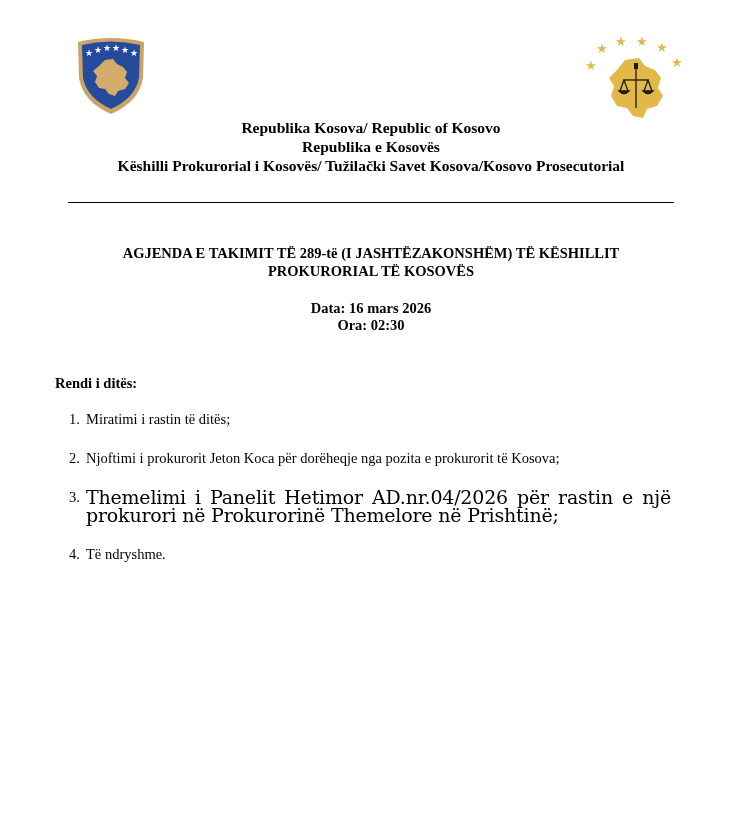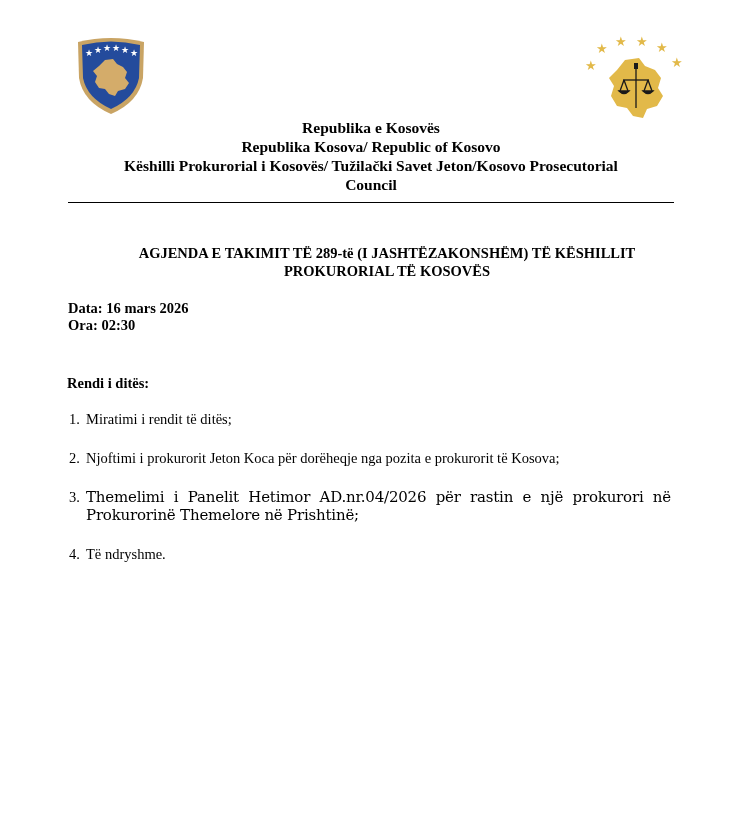--- a/index.html
+++ b/index.html
@@ -2,30 +2,30 @@
 <html><head>
   <meta charset="utf-8">
   <style>
     html, body { margin: 0; padding: 0; background: #ffffff; }
     body { width: 750px; height: 830px; position: relative; overflow: hidden; font-family: "Liberation Serif", "DejaVu Serif", serif; color: #000; }
     .logo-left { position: absolute; left: 75px; top: 36px; width: 72px; height: 80px; }
     .logo-right { position: absolute; left: 583px; top: 36px; width: 104px; height: 92px; }
     .header { position: absolute; left: 68px; top: 118px; width: 606px; text-align: center; font-weight: bold; font-size: 15.5px; line-height: 19px; }
     .header .line { display: block; }
     .rule { position: absolute; left: 68px; top: 202px; width: 606px; height: 0; border-top: 1.3px solid #000; }
-    .title { position: absolute; left: 84px; top: 244px; width: 606px; text-align: center; font-weight: bold; font-size: 14.5px; line-height: 18px; }
-    .meta { position: absolute; left: 68px; top: 300px; width: 606px; text-align: left; font-weight: bold; font-size: 14.5px; line-height: 17px; }
+    .title { position: absolute; left: 68px; top: 244px; width: 606px; text-align: center; font-weight: bold; font-size: 14.5px; line-height: 18px; }
+    .meta { position: absolute; left: 68px; top: 300px; width: 606px; text-align: center; font-weight: bold; font-size: 14.5px; line-height: 17px; }
     .meta .line { display: block; }
-    .agenda-head { position: absolute; left: 67px; top: 375px; font-weight: bold; font-size: 14.5px; }
+    .agenda-head { position: absolute; left: 55px; top: 375px; font-weight: bold; font-size: 14.5px; }
     .agenda { position: absolute; left: 69px; top: 410px; width: 602px; font-size: 14.5px; line-height: 18px; }
     .item { display: flex; margin-bottom: 21px; }
     .num { width: 17px; flex: none; }
     .txt { flex: 1; }
     .txt.justify { text-align: justify; text-align-last: left; }
-    #item3 .txt { font-family: "DejaVu Serif", serif; font-size: 15px; letter-spacing: -0.2px; }
+    #item3 .txt { font-family: "DejaVu Serif", serif; font-size: 19px; letter-spacing: -0.2px; }
   </style>
 </head>
 <body>
 
 <div class="logo-left">
   <svg width="72" height="80" viewBox="0 0 72 80">
     <path d="M3 6 Q36 -2 69 6 L68 42 Q64 66 36 78 Q8 66 4 42 Z" fill="#c9a464"></path>
     <path d="M7 9 Q36 2 65 9 L64 42 Q60 62 36 73 Q12 62 8 42 Z" fill="#244b9c"></path>
     <g fill="#ffffff" font-size="9" font-family="DejaVu Sans, sans-serif">
       <text x="10" y="20">★</text>
@@ -58,41 +58,40 @@
       <line x1="65" y1="44" x2="61" y2="55"></line>
         <line x1="65" y1="44" x2="69" y2="55"></line>
       <path d="M36 55 Q41 60 46 55 Z" fill="#1a1a1a"></path>
       <path d="M60 55 Q65 60 70 55 Z" fill="#1a1a1a"></path>
     </g>
     <rect x="51" y="27" width="4" height="6" fill="#1a1a1a"></rect>
   </svg>
 </div>
 
 <div class="header">
+  <span class="line">Republika Kosova/ Republic of Kosovo</span>
   <span class="line">Republika e Kosovës</span>
-  <span class="line">Republika Kosova/ Republic of Kosovo</span>
-  <span class="line">Këshilli Prokurorial i Kosovës/ Tužilački Savet Jeton/Kosovo Prosecutorial</span>
-  <span class="line">Council</span>
+  <span class="line">Këshilli Prokurorial i Kosovës/ Tužilački Savet Kosova/Kosovo Prosecutorial</span>
 </div>
 
 <div class="rule"></div>
 
 <div class="title">AGJENDA E TAKIMIT TË 289-të (I JASHTËZAKONSHËM) TË KËSHILLIT PROKURORIAL TË KOSOVËS</div>
 
 <div class="meta">
   <span class="line">Data: 16 mars 2026</span>
   <span class="line">Ora: 02:30</span>
 </div>
 
 <div class="agenda-head">Rendi i ditës:</div>
 
 <div class="agenda">
   <div class="item" id="item1">
     <span class="num">1.</span>
-    <span class="txt">Miratimi i rendit të ditës;</span>
+    <span class="txt">Miratimi i rastin të ditës;</span>
   </div>
   <div class="item" id="item2">
     <span class="num">2.</span>
     <span class="txt">Njoftimi i prokurorit Jeton Koca për dorëheqje nga pozita e prokurorit të Kosova;</span>
   </div>
   <div class="item" id="item3">
     <span class="num">3.</span>
     <span class="txt justify">Themelimi i Panelit Hetimor AD.nr.04/2026 për rastin e një prokurori në Prokurorinë Themelore në Prishtinë;</span>
   </div>
   <div class="item" id="item4">

